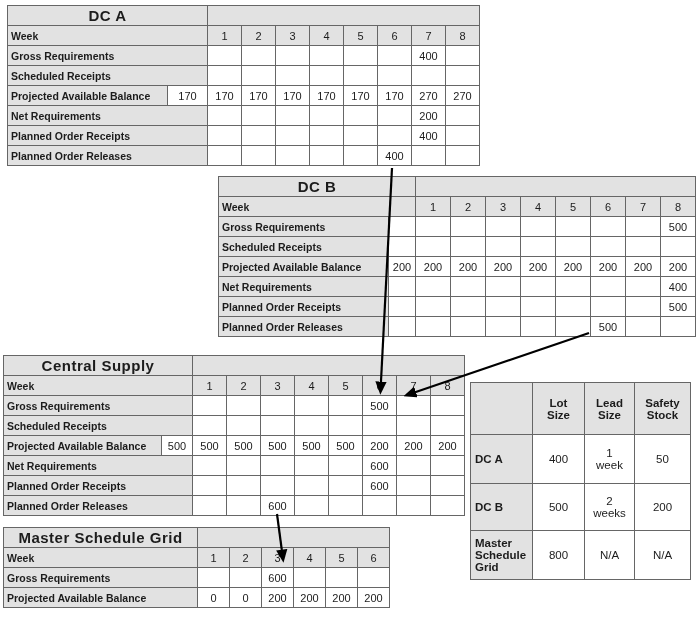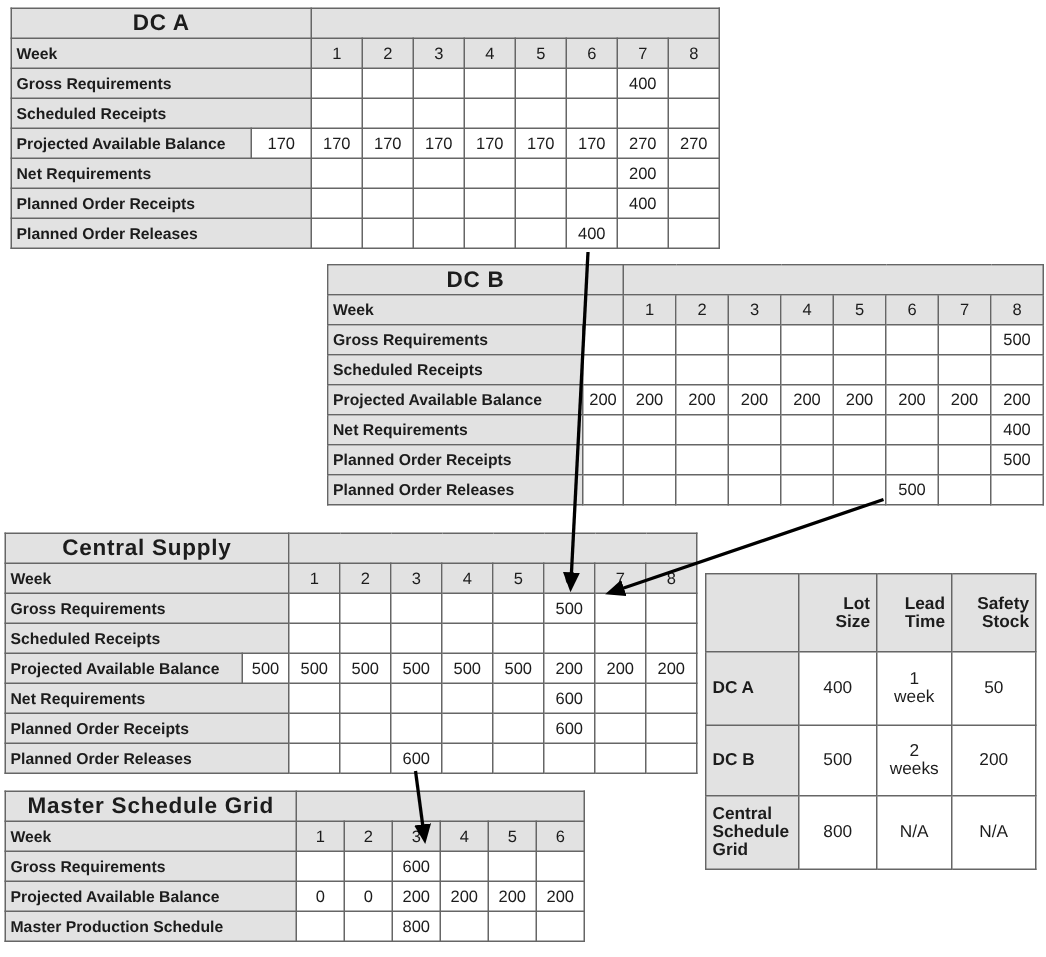--- a/index.html
+++ b/index.html
@@ -11,21 +11,21 @@
           color:#1c1c1c;overflow:hidden;white-space:nowrap;box-sizing:border-box;}
   .mrp .title{background:#e2e2e2;font-weight:bold;font-size:15px;text-align:center;letter-spacing:.5px;}
   .mrp .hdr{background:#e2e2e2;}
   .mrp .lbl{background:#e2e2e2;font-weight:bold;font-size:10.5px;text-align:left;}
   .mrp td.wk{background:#e2e2e2;text-align:center;}
   .mrp td.val{background:#ffffff;text-align:center;}
   
   .params td{border:1px solid #666;padding:2px 4px;font-size:11.5px;color:#1c1c1c;
              box-sizing:border-box;vertical-align:middle;}
   .params .pcorner{background:#e2e2e2;}
-  .params .phdr{background:#e2e2e2;font-weight:bold;text-align:right;white-space:pre-line;margin-left:32px;}
+  .params .phdr{background:#e2e2e2;font-weight:bold;text-align:center;white-space:pre-line;margin-left:32px;}
   .params .plbl{background:#e2e2e2;font-weight:bold;text-align:left;white-space:pre-line;}
   .params .pval{background:#ffffff;text-align:center;white-space:pre-line;}
   
   .overlay{position:absolute;left:0;top:0;width:697px;height:638px;pointer-events:none;z-index:5;}
 </style>
 </head>
 <body>
 
 <div class="canvas">
 
@@ -339,66 +339,57 @@
           <td class="val"></td>
         </tr>
       <tr>
         <td class="lbl">Projected Available Balance</td>
       <td class="val">0</td>
           <td class="val">0</td>
           <td class="val">200</td>
           <td class="val">200</td>
           <td class="val">200</td>
           <td class="val">200</td>
-        </tr>
-      <tr>
-        <td class="lbl">Master Production Schedule</td>
-      <td class="val"></td>
-          <td class="val"></td>
-          <td class="val">800</td>
-          <td class="val"></td>
-          <td class="val"></td>
-          <td class="val"></td>
         </tr>
     </tbody>
   </table>
 
   <table class="params" style="left:470px;top:382px;">
     <colgroup>
         <col style="width:62px">
         <col style="width:52px">
         <col style="width:50px">
         <col style="width:56px">
       </colgroup>
     <tbody>
       <tr style="height:52px">
         <td class="pcorner"></td>
         <td class="phdr">Lot
 Size</td>
         <td class="phdr">Lead
-Time</td>
+Size</td>
         <td class="phdr">Safety
 Stock</td>
       </tr>
       <tr style="height:49px">
         <td class="plbl">DC A</td>
         <td class="pval">400</td>
         <td class="pval">1
 week</td>
         <td class="pval">50</td>
       </tr>
       <tr style="height:47px">
         <td class="plbl">DC B</td>
         <td class="pval">500</td>
         <td class="pval">2
 weeks</td>
         <td class="pval">200</td>
       </tr>
       <tr style="height:49px">
-        <td class="plbl">Central
+        <td class="plbl">Master
 Schedule
 Grid</td>
         <td class="pval">800</td>
         <td class="pval">N/A</td>
         <td class="pval">N/A</td>
       </tr>
     </tbody>
   </table>
 
   <svg class="overlay" viewBox="0 0 697 638">

